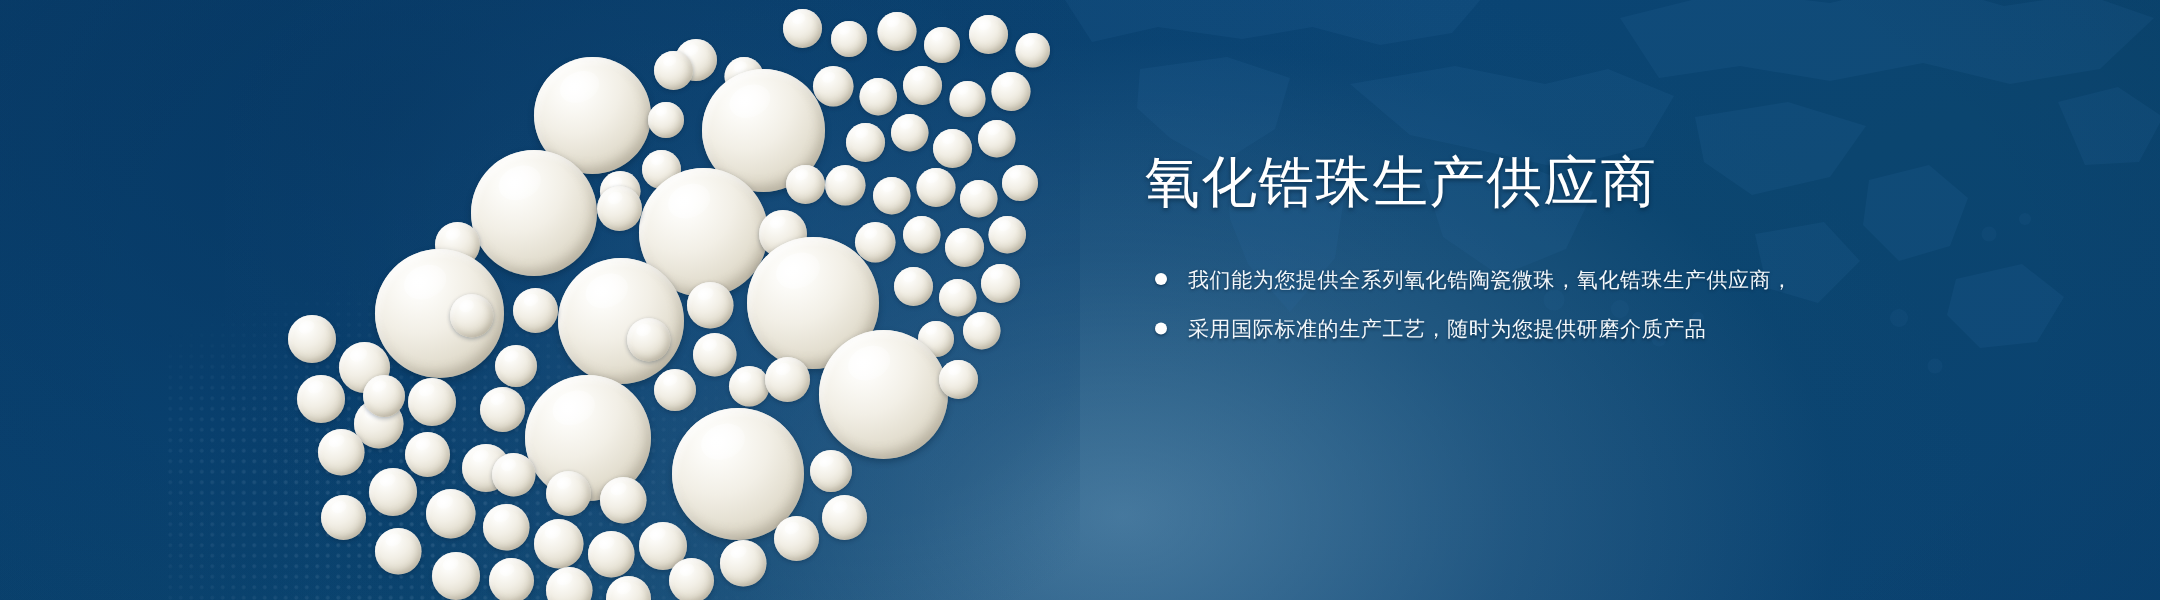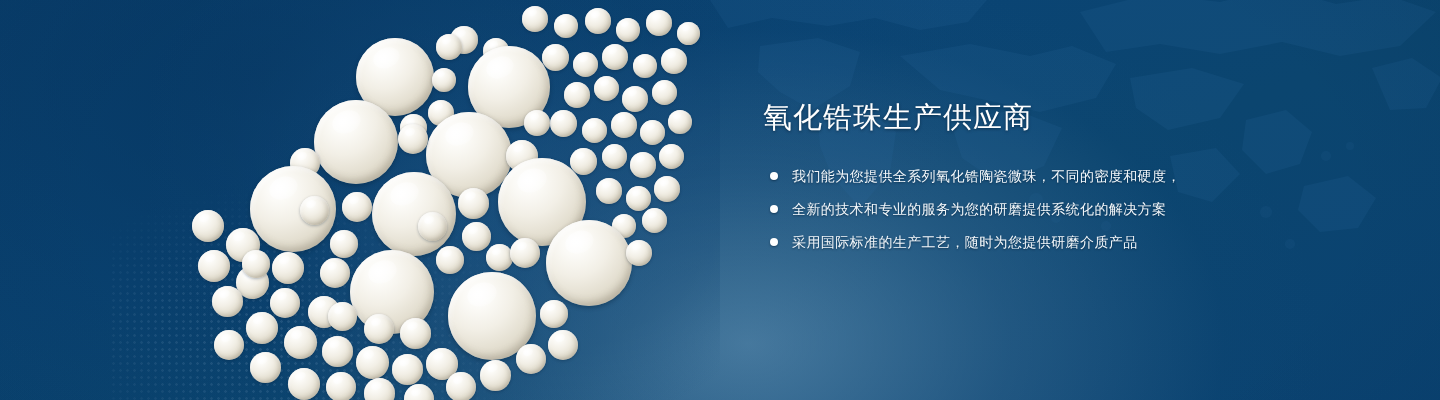--- a/index.html
+++ b/index.html
@@ -101,21 +101,21 @@
 
   
   .content {
     position: absolute;
     left: 763px;
     top: 100px;
     width: 480px;
   }
   .headline {
     margin: 0 0 30px 0;
-    font-size: 29px;
+    font-size: 37px;
     font-weight: 400;
     line-height: 1.18;
     letter-spacing: 1px;
     color: #ffffff;
     text-shadow: 0 1px 3px rgba(2,26,48,0.6);
     white-space: nowrap;
   }
   .bullets {
     list-style: none;
     margin: 0;
@@ -285,25 +285,21 @@
   </div>
 
   <div class="bg-vignette"></div>
 
   <div class="content">
     <h1 class="headline">氧化锆珠生产供应商</h1>
 
     <ul class="bullets">
       <li class="bullet">
         <span class="dot"></span>
-        <span class="bline">我们能为您提供全系列氧化锆陶瓷微珠，不同的密度和硬度，</span>
-      </li>
-      <li class="bullet">
-        <span class="dot"></span>
-        <span class="bline">全新的技术和专业的服务为您的研磨提供系统化的解决方案</span>
+        <span class="bline">我们能为您提供全系列氧化锆陶瓷微珠，氧化锆珠生产供应商，</span>
       </li>
       <li class="bullet">
         <span class="dot"></span>
         <span class="bline">采用国际标准的生产工艺，随时为您提供研磨介质产品</span>
       </li>
     </ul>
   </div>
 
 </div>
 

